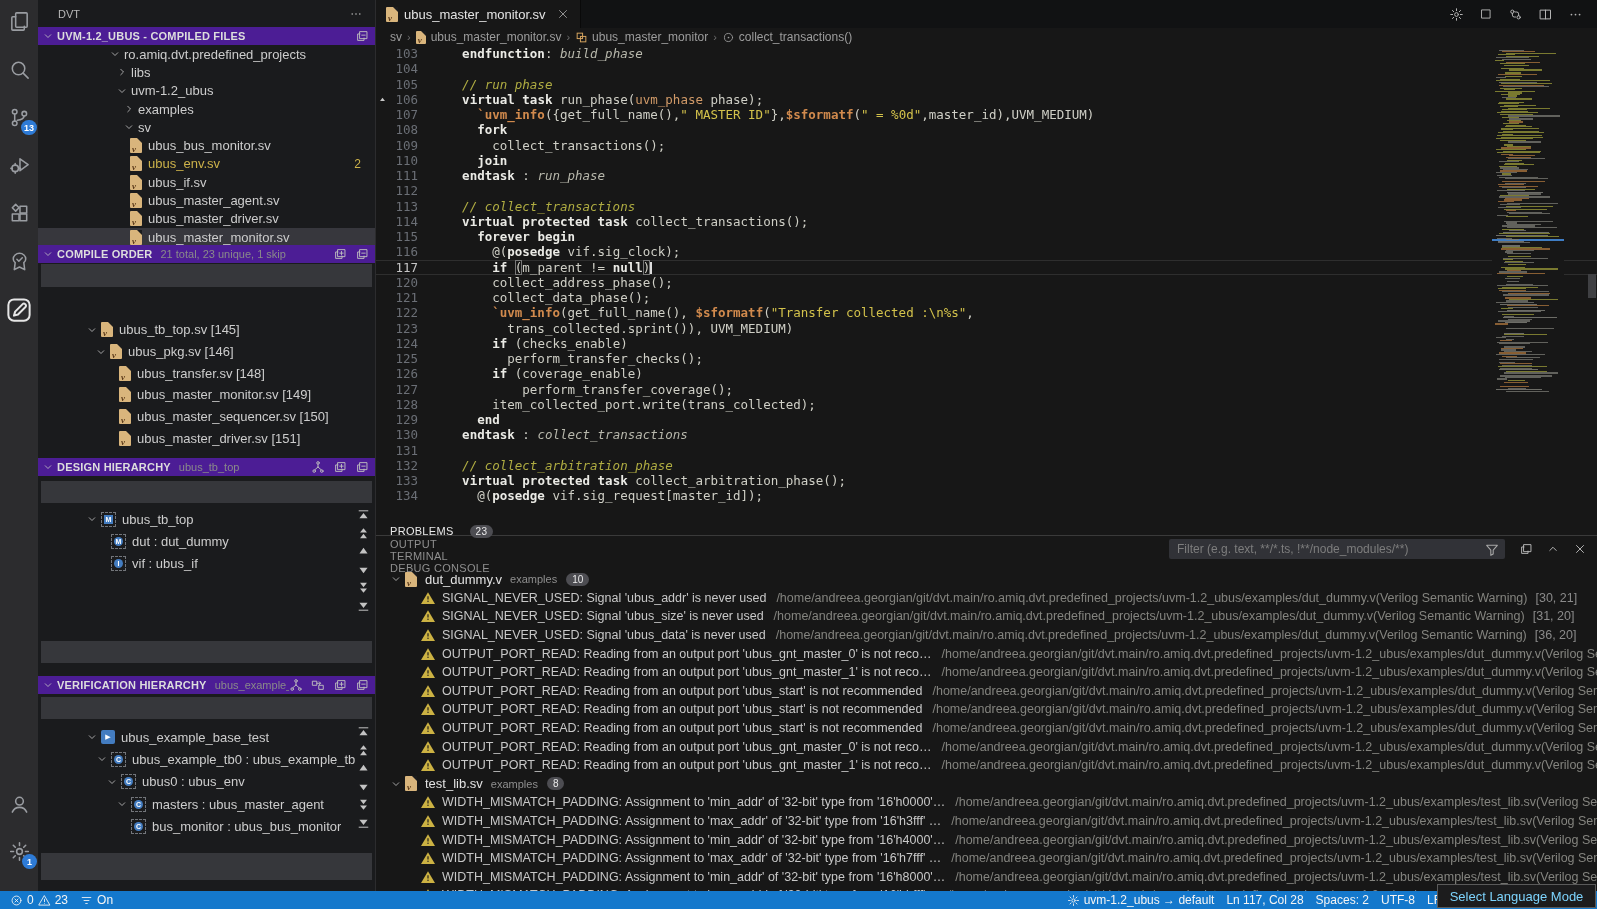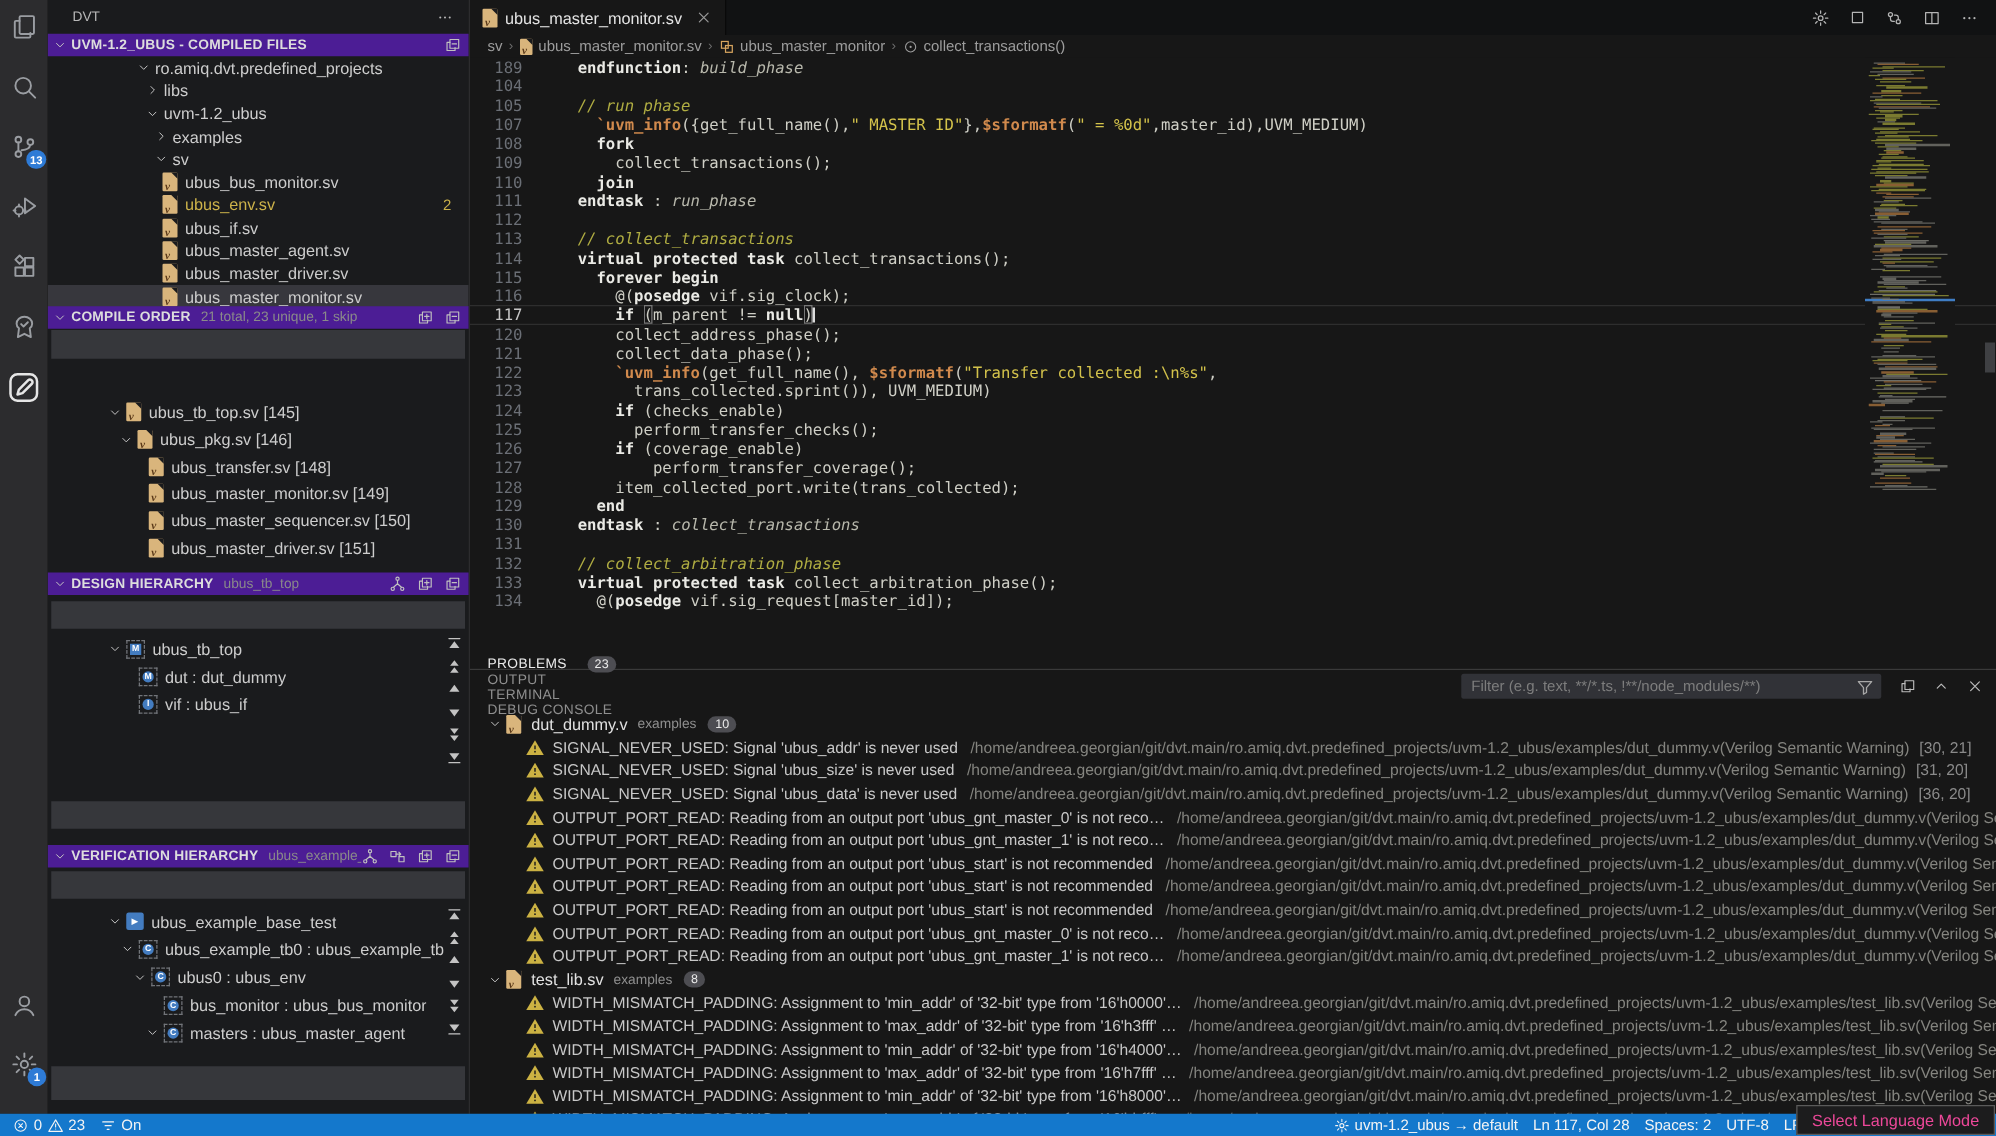--- a/index.html
+++ b/index.html
@@ -98,21 +98,21 @@
   .ppos { font-size:12.5px; color:#8a8a8a; margin-left:8px; }
 
   
   #statusbar { position:absolute; left:0; right:0; bottom:0; height:18px; background:#1478cc; display:flex; align-items:center; color:#f4f4f4; font-size:12px; z-index:20; }
   .sbitem { display:flex; align-items:center; gap:4px; padding:0 6px; height:100%; cursor:pointer; }
   .sbitem .ico { width:13px; height:13px; }
   #sbl { display:flex; padding-left:4px; }
   #sbr { margin-left:auto; display:flex; }
   #sbr-spacer { width:150px; }
 
-  #tooltip {position:absolute; left:1437px; top:884px; width:159px; height:24px; background:#1c1c1d; border:1px solid #5a5a5a; color:#ec4899; font-size:13px; display:flex; align-items:center; justify-content:center; z-index:30; }
+  #tooltip {position:absolute; left:1437px; top:884px; width:159px; height:24px; background:#1c1c1d; border:1px solid #5a5a5a; color:#7dd3fc; font-size:13px; display:flex; align-items:center; justify-content:center; z-index:30; }
 
   .ico { display:inline-flex; width:16px; height:16px; align-items:center; justify-content:center; flex:none; }
   .ico svg { width:100%; height:100%; }
   .s12 { width:12px; height:12px; } .s13 { width:13px; height:13px; } .s14 { width:14px; height:14px; } .s15 { width:15px; height:15px; }
 </style>
 </head>
 <body>
 
 <div id="app">
 
@@ -527,36 +527,36 @@
             <svg viewBox="0 0 24 24" fill="none" stroke="currentColor" stroke-width="1.6" stroke-linecap="round" stroke-linejoin="round">
               <path d="M6.5 9.5l5.5 5.5 5.5-5.5"></path>
             </svg>
           </span>
           <span class="blk">
             <span class="in c">C</span>
           </span>
           <span class="tlabel">ubus0 : ubus_env</span>
         </div>
         <div class="trow" style="height: 22.3px; padding-left: 78px;">
+          <span class="ico s12 chev">
+            <svg viewBox="0 0 24 24" fill="none" stroke="currentColor" stroke-width="1.6" stroke-linecap="round" stroke-linejoin="round">
+              <path d="M6.5 9.5l5.5 5.5 5.5-5.5"></path>
+            </svg>
+          </span>
+          <span class="blk">
+            <span class="in c">C</span>
+          </span>
+          <span class="tlabel">masters : ubus_master_agent</span>
+        </div>
+        <div class="trow" style="height: 22.3px; padding-left: 78px;">
           <span class="chevspace"></span>
           <span class="blk">
             <span class="in c">C</span>
           </span>
           <span class="tlabel">bus_monitor : ubus_bus_monitor</span>
-        </div>
-        <div class="trow" style="height: 22.3px; padding-left: 78px;">
-          <span class="ico s12 chev">
-            <svg viewBox="0 0 24 24" fill="none" stroke="currentColor" stroke-width="1.6" stroke-linecap="round" stroke-linejoin="round">
-              <path d="M6.5 9.5l5.5 5.5 5.5-5.5"></path>
-            </svg>
-          </span>
-          <span class="blk">
-            <span class="in c">C</span>
-          </span>
-          <span class="tlabel">masters : ubus_master_agent</span>
         </div>
       </div>
     <div class="arrstack" id="arr2" style="top:725px">
         <div class="arrow-btn"><svg viewBox="0 0 24 24" fill="none" stroke="currentColor" stroke-width="1.6" stroke-linecap="round" stroke-linejoin="round">
             <path d="M5 4.5h14"></path>
             <path d="M12 8l6.5 8.5h-13z" fill="currentColor" stroke="none"></path>
           </svg></div>
         <div class="arrow-btn"><svg viewBox="0 0 24 24" fill="currentColor">
             <path d="M12 3.5l5.5 7h-11z"></path>
             <path d="M12 12.5l5.5 7h-11z"></path>
@@ -649,23 +649,26 @@
             <svg viewBox="0 0 24 24" fill="none" stroke="currentColor" stroke-width="1.6" stroke-linecap="round" stroke-linejoin="round">
               <circle cx="12" cy="12" r="7.5"></circle>
               <circle cx="12" cy="12" r="1.6" fill="currentColor" stroke="none"></circle>
             </svg>
           </span>
           <span>collect_transactions()</span>
         </span>
       </div>
     <div id="codewrap">
       <div id="codelines">
-          <div class="cl"><span class="mcol"></span><span class="gut">189</span><span class="foldsp"></span><span class="ct"><span class="tk-t">    </span><span class="tk-k">endfunction</span><span class="tk-t">: </span><span class="tk-it">build_phase</span></span></div>
+          <div class="cl"><span class="mcol"></span><span class="gut">103</span><span class="foldsp"></span><span class="ct"><span class="tk-t">    </span><span class="tk-k">endfunction</span><span class="tk-t">: </span><span class="tk-it">build_phase</span></span></div>
           <div class="cl"><span class="mcol"></span><span class="gut">104</span><span class="foldsp"></span><span class="ct"></span></div>
           <div class="cl"><span class="mcol"></span><span class="gut">105</span><span class="foldsp"></span><span class="ct"><span class="tk-t">    </span><span class="tk-c">// run phase</span></span></div>
+          <div class="cl"><span class="mcol" style="width: 12px;"><svg viewBox="0 0 24 24" fill="currentColor" style="width: 9px; height: 9px;">
+                <path d="M12 7l6.5 9h-13z"></path>
+              </svg></span><span class="gut">106</span><span class="foldsp"></span><span class="ct"><span class="tk-t">    </span><span class="tk-k">virtual</span><span class="tk-t"> </span><span class="tk-k">task</span><span class="tk-t"> run_phase(</span><span class="tk-ty">uvm_phase</span><span class="tk-t"> phase);</span></span></div>
           <div class="cl"><span class="mcol"></span><span class="gut">107</span><span class="foldsp"></span><span class="ct"><span class="tk-t">      </span><span class="tk-m">`uvm_info</span><span class="tk-t">({get_full_name(),</span><span class="tk-s">" MASTER ID"</span><span class="tk-t">},</span><span class="tk-m">$sformatf</span><span class="tk-t">(</span><span class="tk-s">" = %0d"</span><span class="tk-t">,master_id),UVM_MEDIUM)</span></span></div>
           <div class="cl"><span class="mcol"></span><span class="gut">108</span><span class="foldsp"></span><span class="ct"><span class="tk-t">      </span><span class="tk-k">fork</span></span></div>
           <div class="cl"><span class="mcol"></span><span class="gut">109</span><span class="foldsp"></span><span class="ct"><span class="tk-t">        collect_transactions();</span></span></div>
           <div class="cl"><span class="mcol"></span><span class="gut">110</span><span class="foldsp"></span><span class="ct"><span class="tk-t">      </span><span class="tk-k">join</span></span></div>
           <div class="cl"><span class="mcol"></span><span class="gut">111</span><span class="foldsp"></span><span class="ct"><span class="tk-t">    </span><span class="tk-k">endtask</span><span class="tk-t"> : </span><span class="tk-it">run_phase</span></span></div>
           <div class="cl"><span class="mcol"></span><span class="gut">112</span><span class="foldsp"></span><span class="ct"></span></div>
           <div class="cl"><span class="mcol"></span><span class="gut">113</span><span class="foldsp"></span><span class="ct"><span class="tk-t">    </span><span class="tk-c">// collect_transactions</span></span></div>
           <div class="cl"><span class="mcol"></span><span class="gut">114</span><span class="foldsp"></span><span class="ct"><span class="tk-t">    </span><span class="tk-k">virtual</span><span class="tk-t"> </span><span class="tk-k">protected</span><span class="tk-t"> </span><span class="tk-k">task</span><span class="tk-t"> collect_transactions();</span></span></div>
           <div class="cl"><span class="mcol"></span><span class="gut">115</span><span class="foldsp"></span><span class="ct"><span class="tk-t">      </span><span class="tk-k">forever</span><span class="tk-t"> </span><span class="tk-k">begin</span></span></div>
           <div class="cl"><span class="mcol"></span><span class="gut">116</span><span class="foldsp"></span><span class="ct"><span class="tk-t">        @(</span><span class="tk-k">posedge</span><span class="tk-t"> vif.sig_clock);</span></span></div>

